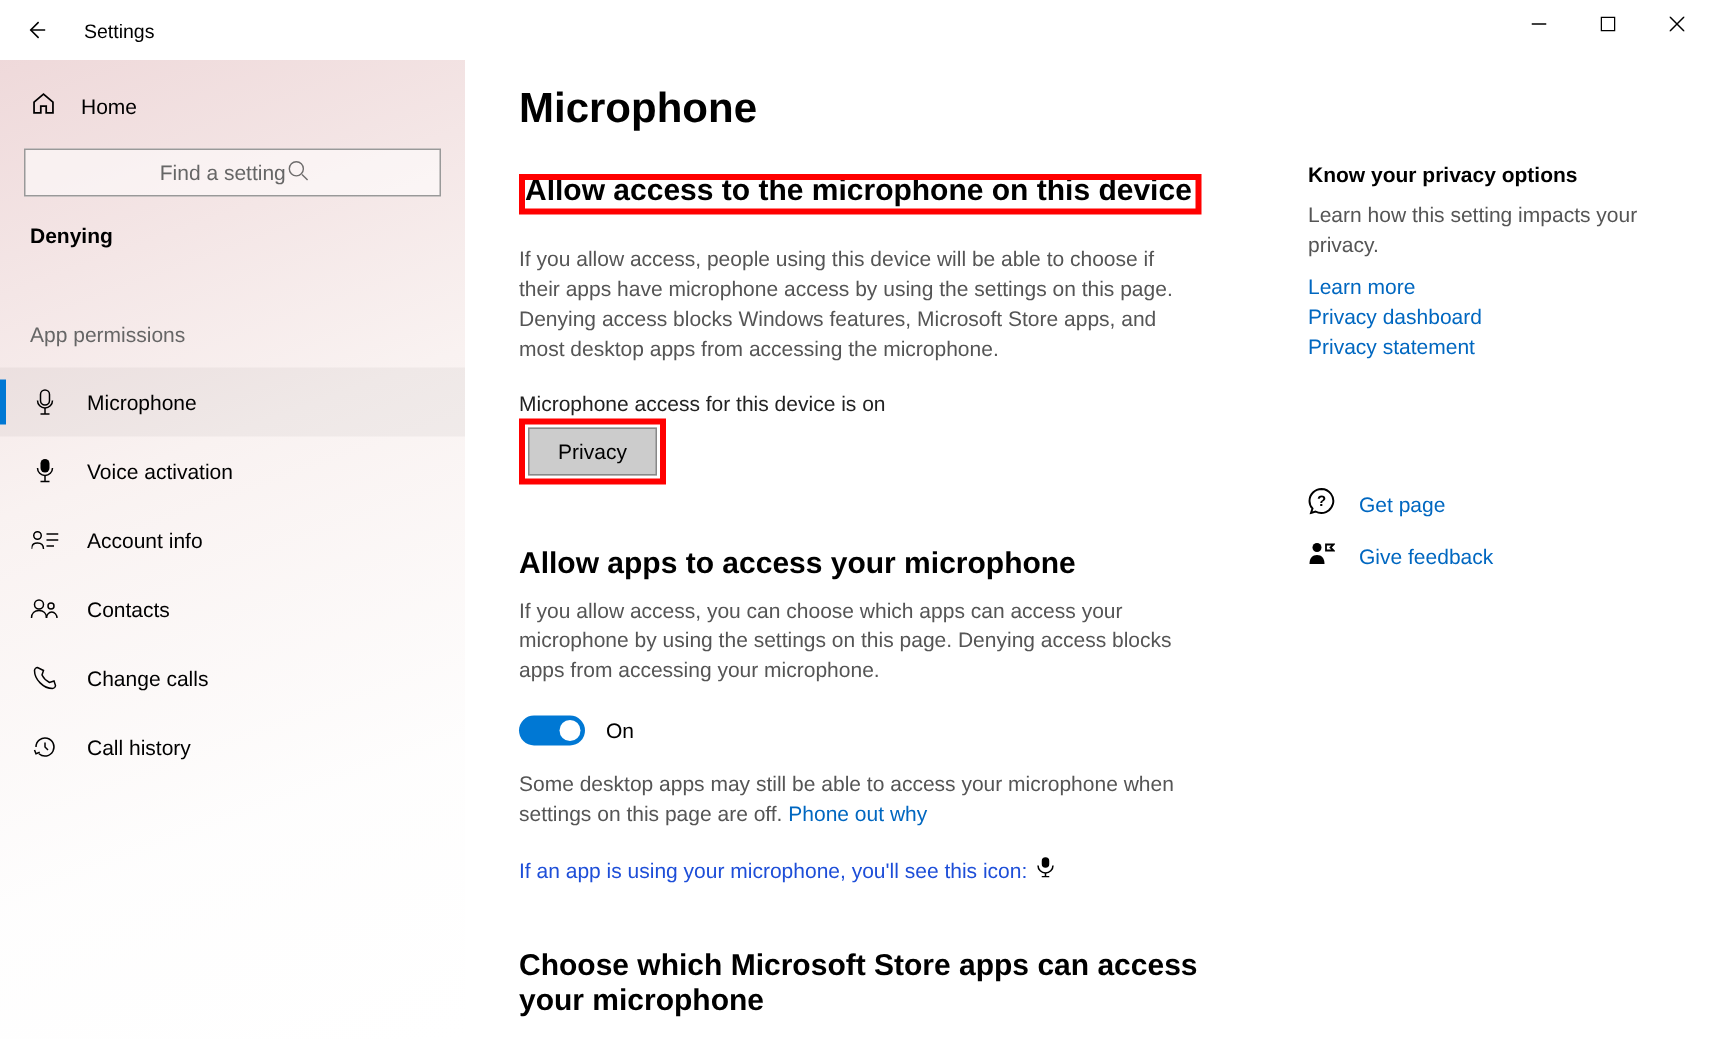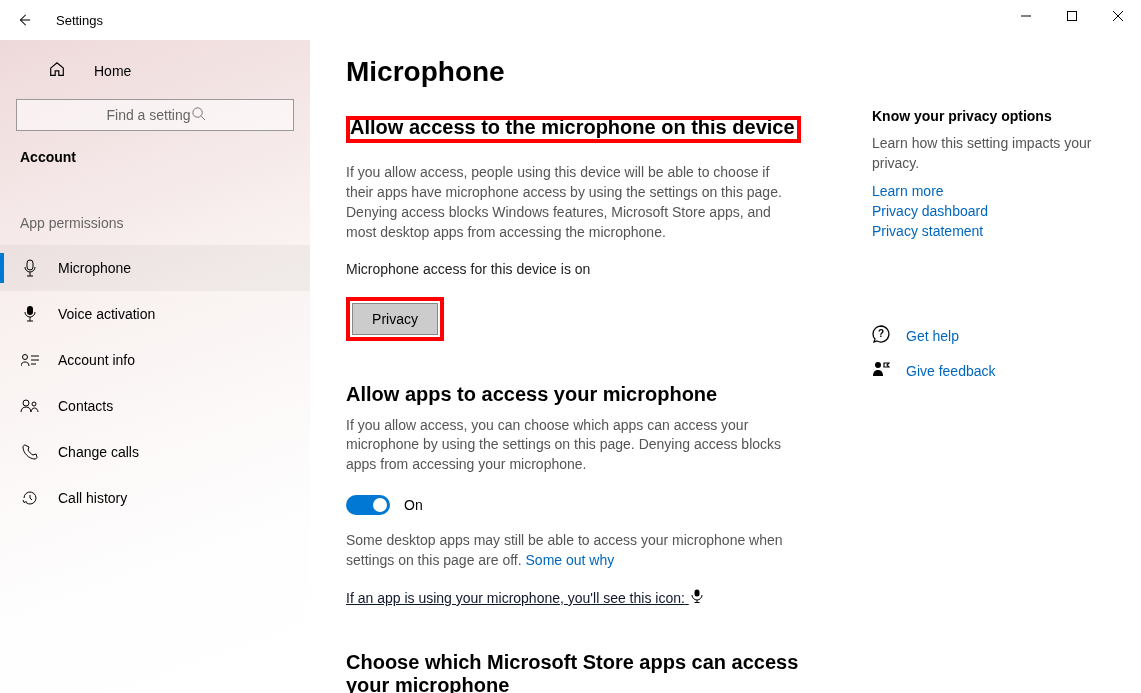--- a/index.html
+++ b/index.html
@@ -26,21 +26,21 @@
   .win-controls div { width:46px; height:32px; display:flex; align-items:center; justify-content:center; cursor:pointer;}
   .layout { display:flex; height:calc(100% - 40px);}
   .sidebar {
     width: 310px;
     padding: 0 0 0 0;
     background: linear-gradient(160deg, rgba(225,186,188,.55) 0%, rgba(238,218,215,.35) 40%, rgba(248,245,244,.15) 75%, rgba(255,255,255,0) 100%);
     display:flex; flex-direction:column;
     border-right: none;
     overflow-y:auto;
   }
-  .home-row { display:flex; align-items:center; gap:28px; padding: 20px 20px 18px 20px; cursor:pointer;margin-left:28px;}
+  .home-row { display:flex; align-items:center; gap:16px; padding: 20px 20px 18px 20px; cursor:pointer;}
   .home-row span.label { font-size:14px; }
   .search-wrap { padding: 0 16px 14px 16px;}
   .search {
     width:100%; height:32px; border:1px solid #999; background:rgba(255,255,255,.55);
     display:flex; align-items:center; padding:0 8px 0 10px; font-size:14px; color:#666;
     justify-content:center;
   }
   .search svg { opacity:.7;}
   .cat-label { font-weight:600; font-size:14px; padding: 4px 20px 30px 20px; }
   .group-label { color:#666; font-size:14px; padding: 20px 24px 14px 20px;}
@@ -57,21 +57,21 @@
   }
   .nav-item.selected { background: rgba(0,0,0,.04);}
   .nav-item span.label { font-size:14px;}
   .content { flex:1; display:flex; padding: 16px 20px 0 36px; overflow-y:auto;}
   .main { width: 490px;}
   .aside { margin-left: 36px; width: 230px; padding-top: 52px;}
   h1 { font-size: 28px; font-weight:600; margin-bottom: 28px;}
   h2 { font-size: 20px; font-weight:600; margin-top:0; margin-bottom:10px;}
   .highlight-red { outline: 4px solid red; outline-offset:-4px; display:inline-block; padding:0 6px 4px 4px;}
   .para { font-size:14px; color:#555; line-height:1.42; margin: 10px 0 18px 0; max-width:440px;}
-  .status-line { font-size:14px; color:#222; margin-bottom:20px;}
+  .status-line { font-size:14px; color:#222; margin-bottom:2px;}
   .btn-change {
     width:86px; height:32px; background:#ccc; border:1px solid #888; font-size:14px;
     display:inline-flex; align-items:center; justify-content:center; cursor:pointer;
   }
   .highlight-btn { border:4px solid red; display:inline-block; padding:2px;}
   .section-gap { height:42px;}
   .toggle-row { display:flex; align-items:center; gap:14px; margin: 20px 0 16px 0;}
   .toggle {
     width:44px; height:20px; border-radius:10px; background:#0078d4; position:relative; cursor:pointer;
   }
@@ -129,21 +129,21 @@
     </div>
     <div class="search-wrap">
       <div class="search">
         <span>Find a setting</span>
         <span><svg width="15" height="15" viewBox="0 0 16 16">
               <circle cx="7" cy="7" r="5" stroke="#333" fill="none"></circle>
               <line x1="11" y1="11" x2="15" y2="15" stroke="#333"></line>
             </svg></span>
       </div>
     </div>
-    <div class="cat-label">Account</div>
+    <div class="cat-label">Denying</div>
     <div class="group-label">App permissions</div>
 
     <div class="nav-item selected">
       <span class="iconbox">
           <svg width="16" height="18" viewBox="0 0 16 18">
             <rect x="5" y="1" width="6" height="10" rx="3" fill="none" stroke="#000"></rect>
             <path d="M3 8a5 5 0 0 0 10 0" fill="none" stroke="#000"></path>
             <line x1="8" y1="13" x2="8" y2="17" stroke="#000"></line>
             <line x1="5" y1="17" x2="11" y2="17" stroke="#000"></line>
           </svg>
@@ -219,24 +219,24 @@
 
       <h2>Allow apps to access your microphone</h2>
       <p class="para">If you allow access, you can choose which apps can access your microphone by using the settings on this page. Denying access blocks apps from accessing your microphone.</p>
 
       <div class="toggle-row">
         <div class="toggle"></div>
         <span>On</span>
       </div>
 
       <p class="para" style="margin-bottom:18px;">
-        <span>Some desktop apps may still be able to access your microphone when settings on this page are off. </span><span class="link">Some out why</span>
+        <span>Some desktop apps may still be able to access your microphone when settings on this page are off. </span><span class="link">Phone out why</span>
       </p>
 
-      <p class="para" style="color:#0f172a;text-decoration:underline;">
+      <p class="para" style="color:#1d4ed8;">
         <span>If an app is using your microphone, you'll see this icon:</span>
         <span class="inline-icon"><svg width="12" height="14" viewBox="0 0 12 14">
               <rect x="3.5" y="0.5" width="5" height="7" rx="2.5" fill="#000"></rect>
               <path d="M1 6a5 5 0 0 0 10 0" fill="none" stroke="#000"></path>
               <line x1="6" y1="11" x2="6" y2="13.5" stroke="#000"></line>
               <line x1="3.5" y1="13.5" x2="8.5" y2="13.5" stroke="#000"></line>
             </svg></span>
       </p>
 
       <div style="height:24px;"></div>
@@ -250,21 +250,21 @@
       <span class="link">Privacy dashboard</span>
       <span class="link">Privacy statement</span>
 
       <div class="help-rows">
         <div class="help-row">
           <span><svg width="18" height="18" viewBox="0 0 18 18">
                 <path d="M3 3c-1 0-2 1-2 2 0 6 6 12 12 12 1 0 2-1 2-2" fill="none" stroke="#000" stroke-width="0"></path>
                 <path d="M9 1a8 8 0 0 0-8 8c0 2 .8 3.8 2 5l-1 3 3-1a8 8 0 1 0 4-15z" fill="none" stroke="#000" stroke-width="1.3"></path>
                 <text x="9" y="12" text-anchor="middle" font-size="10" font-weight="700">?</text>
               </svg></span>
-          <span class="link">Get help</span>
+          <span class="link">Get page</span>
         </div>
         <div class="help-row">
           <span><svg width="18" height="18" viewBox="0 0 18 18">
                 <circle cx="6" cy="5" r="3" fill="#000"></circle>
                 <path d="M1 16c0-4 2-6 5-6s5 2 5 6" fill="#000"></path>
                 <path d="M12 3l5 0 -2 2 2 2 -5 0z" fill="none" stroke="#000" stroke-width="1.2"></path>
               </svg></span>
           <span class="link">Give feedback</span>
         </div>
       </div>

